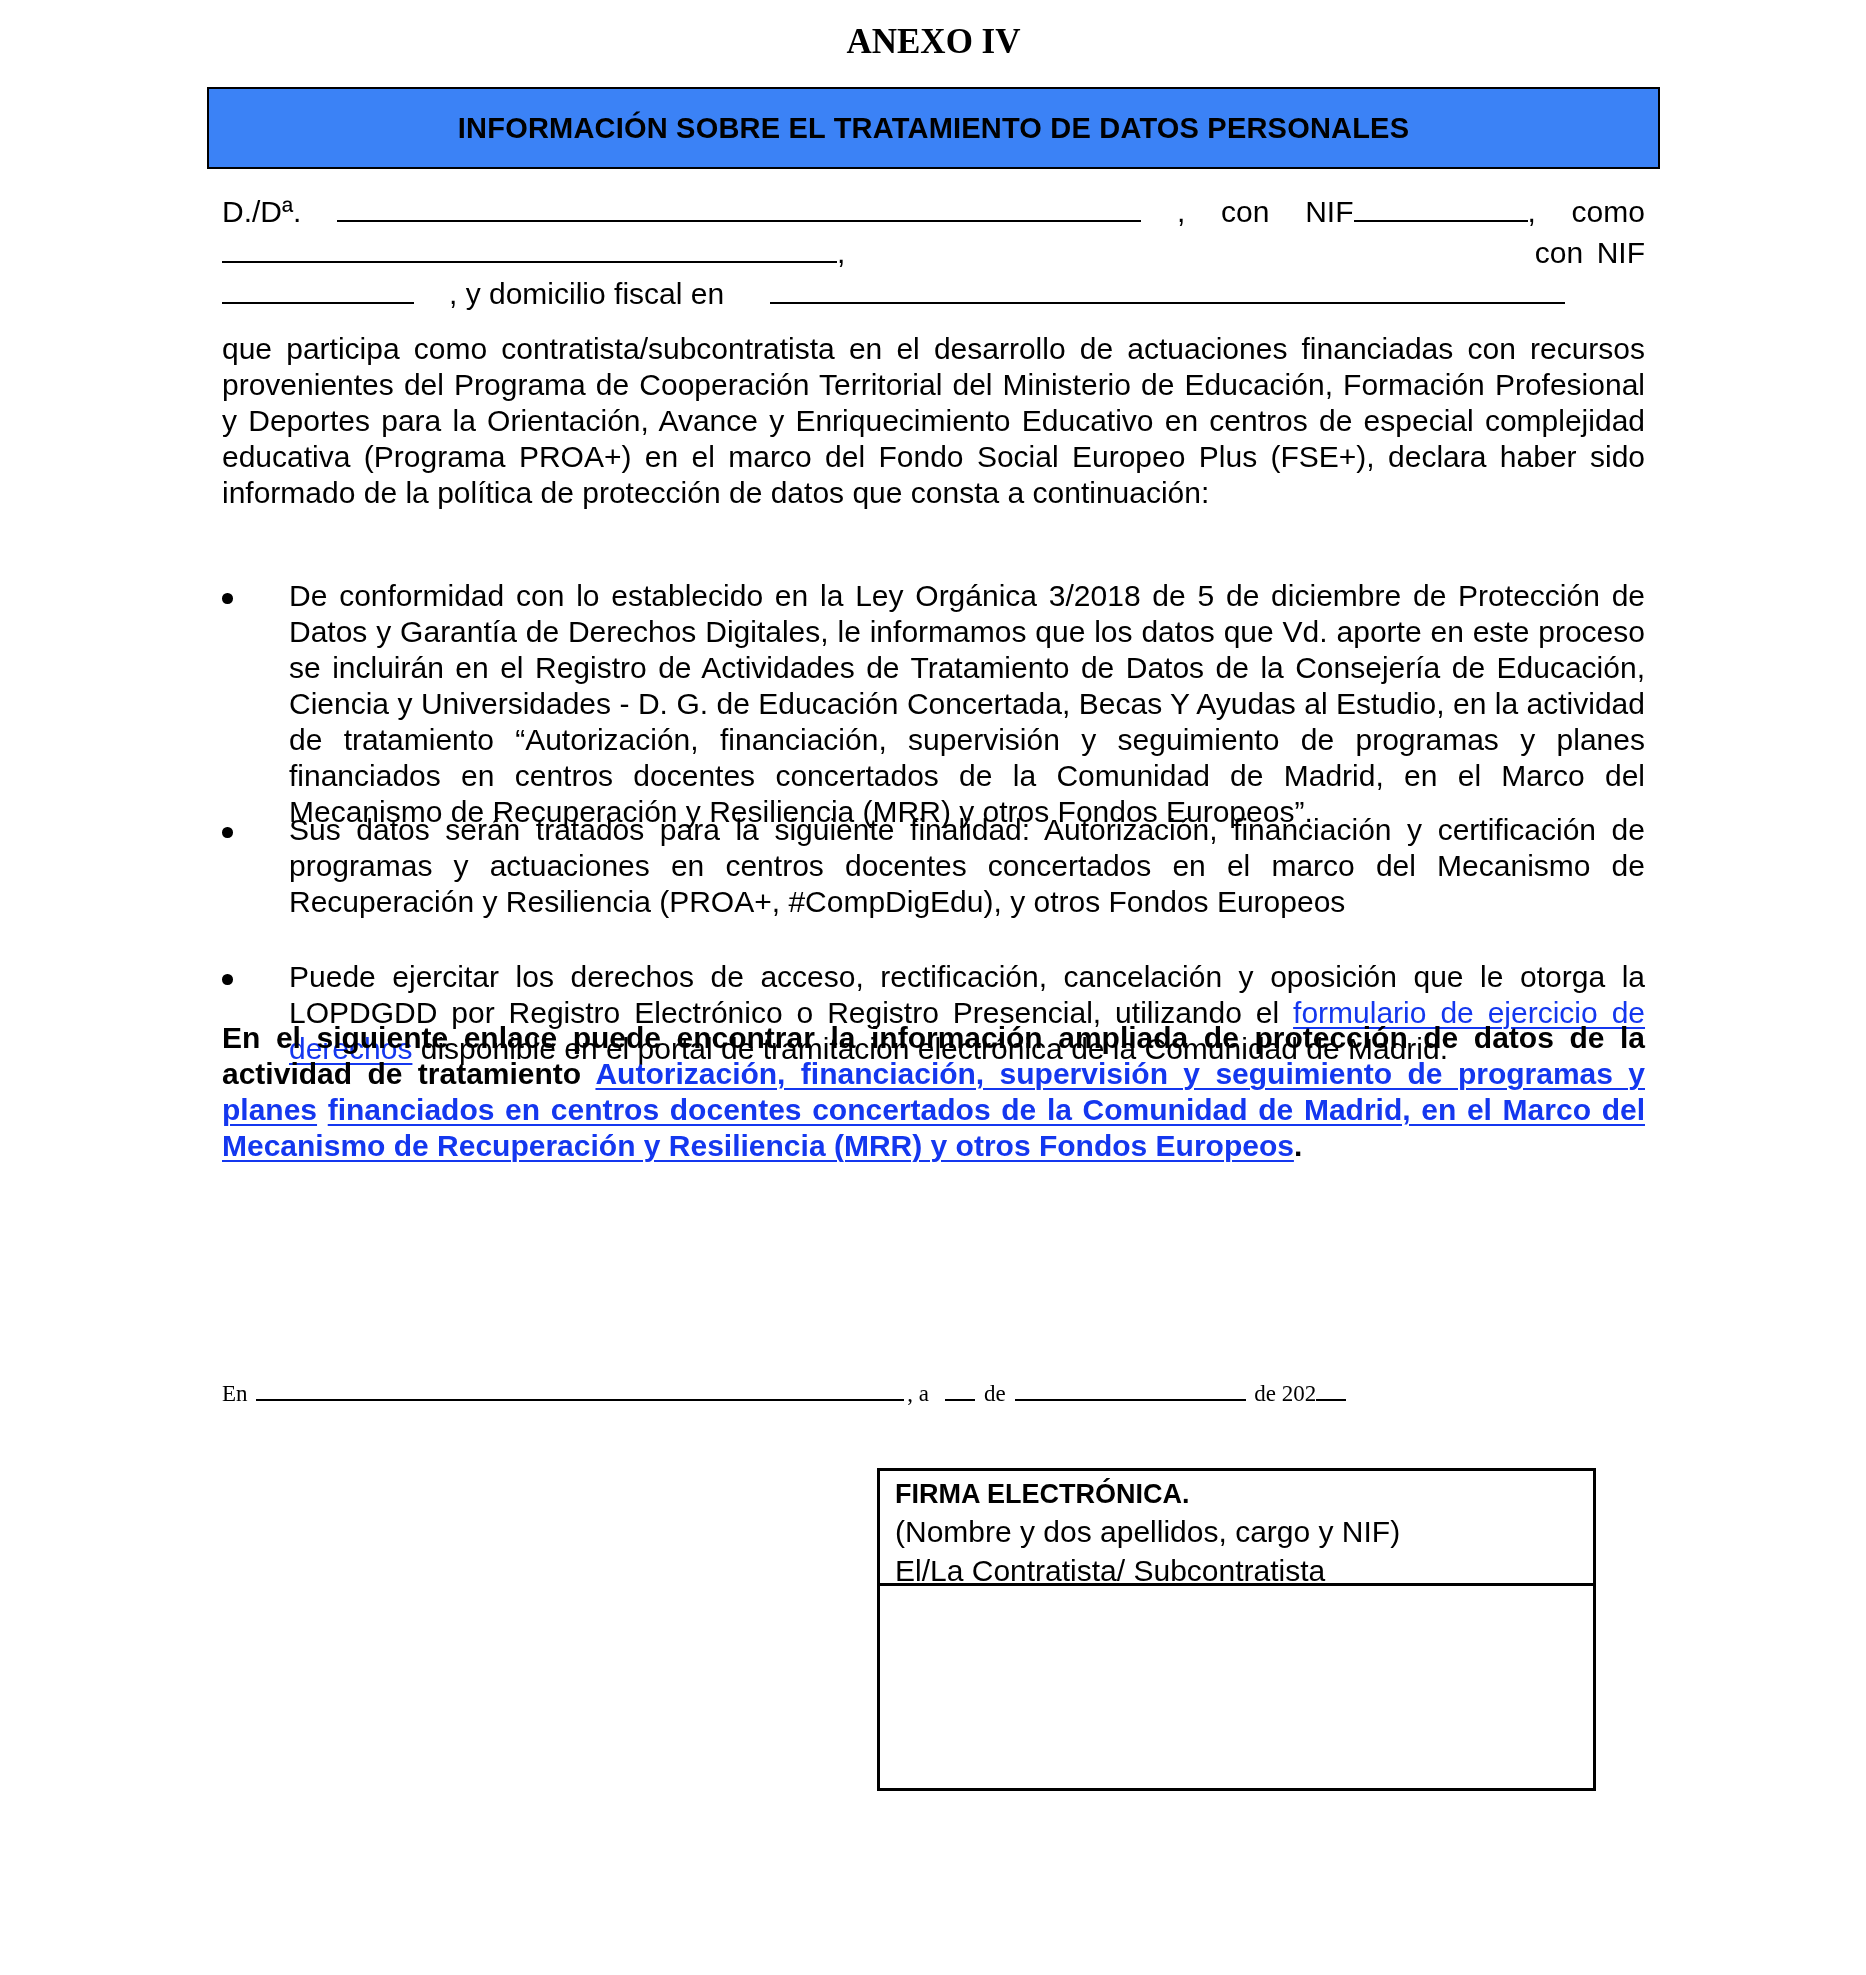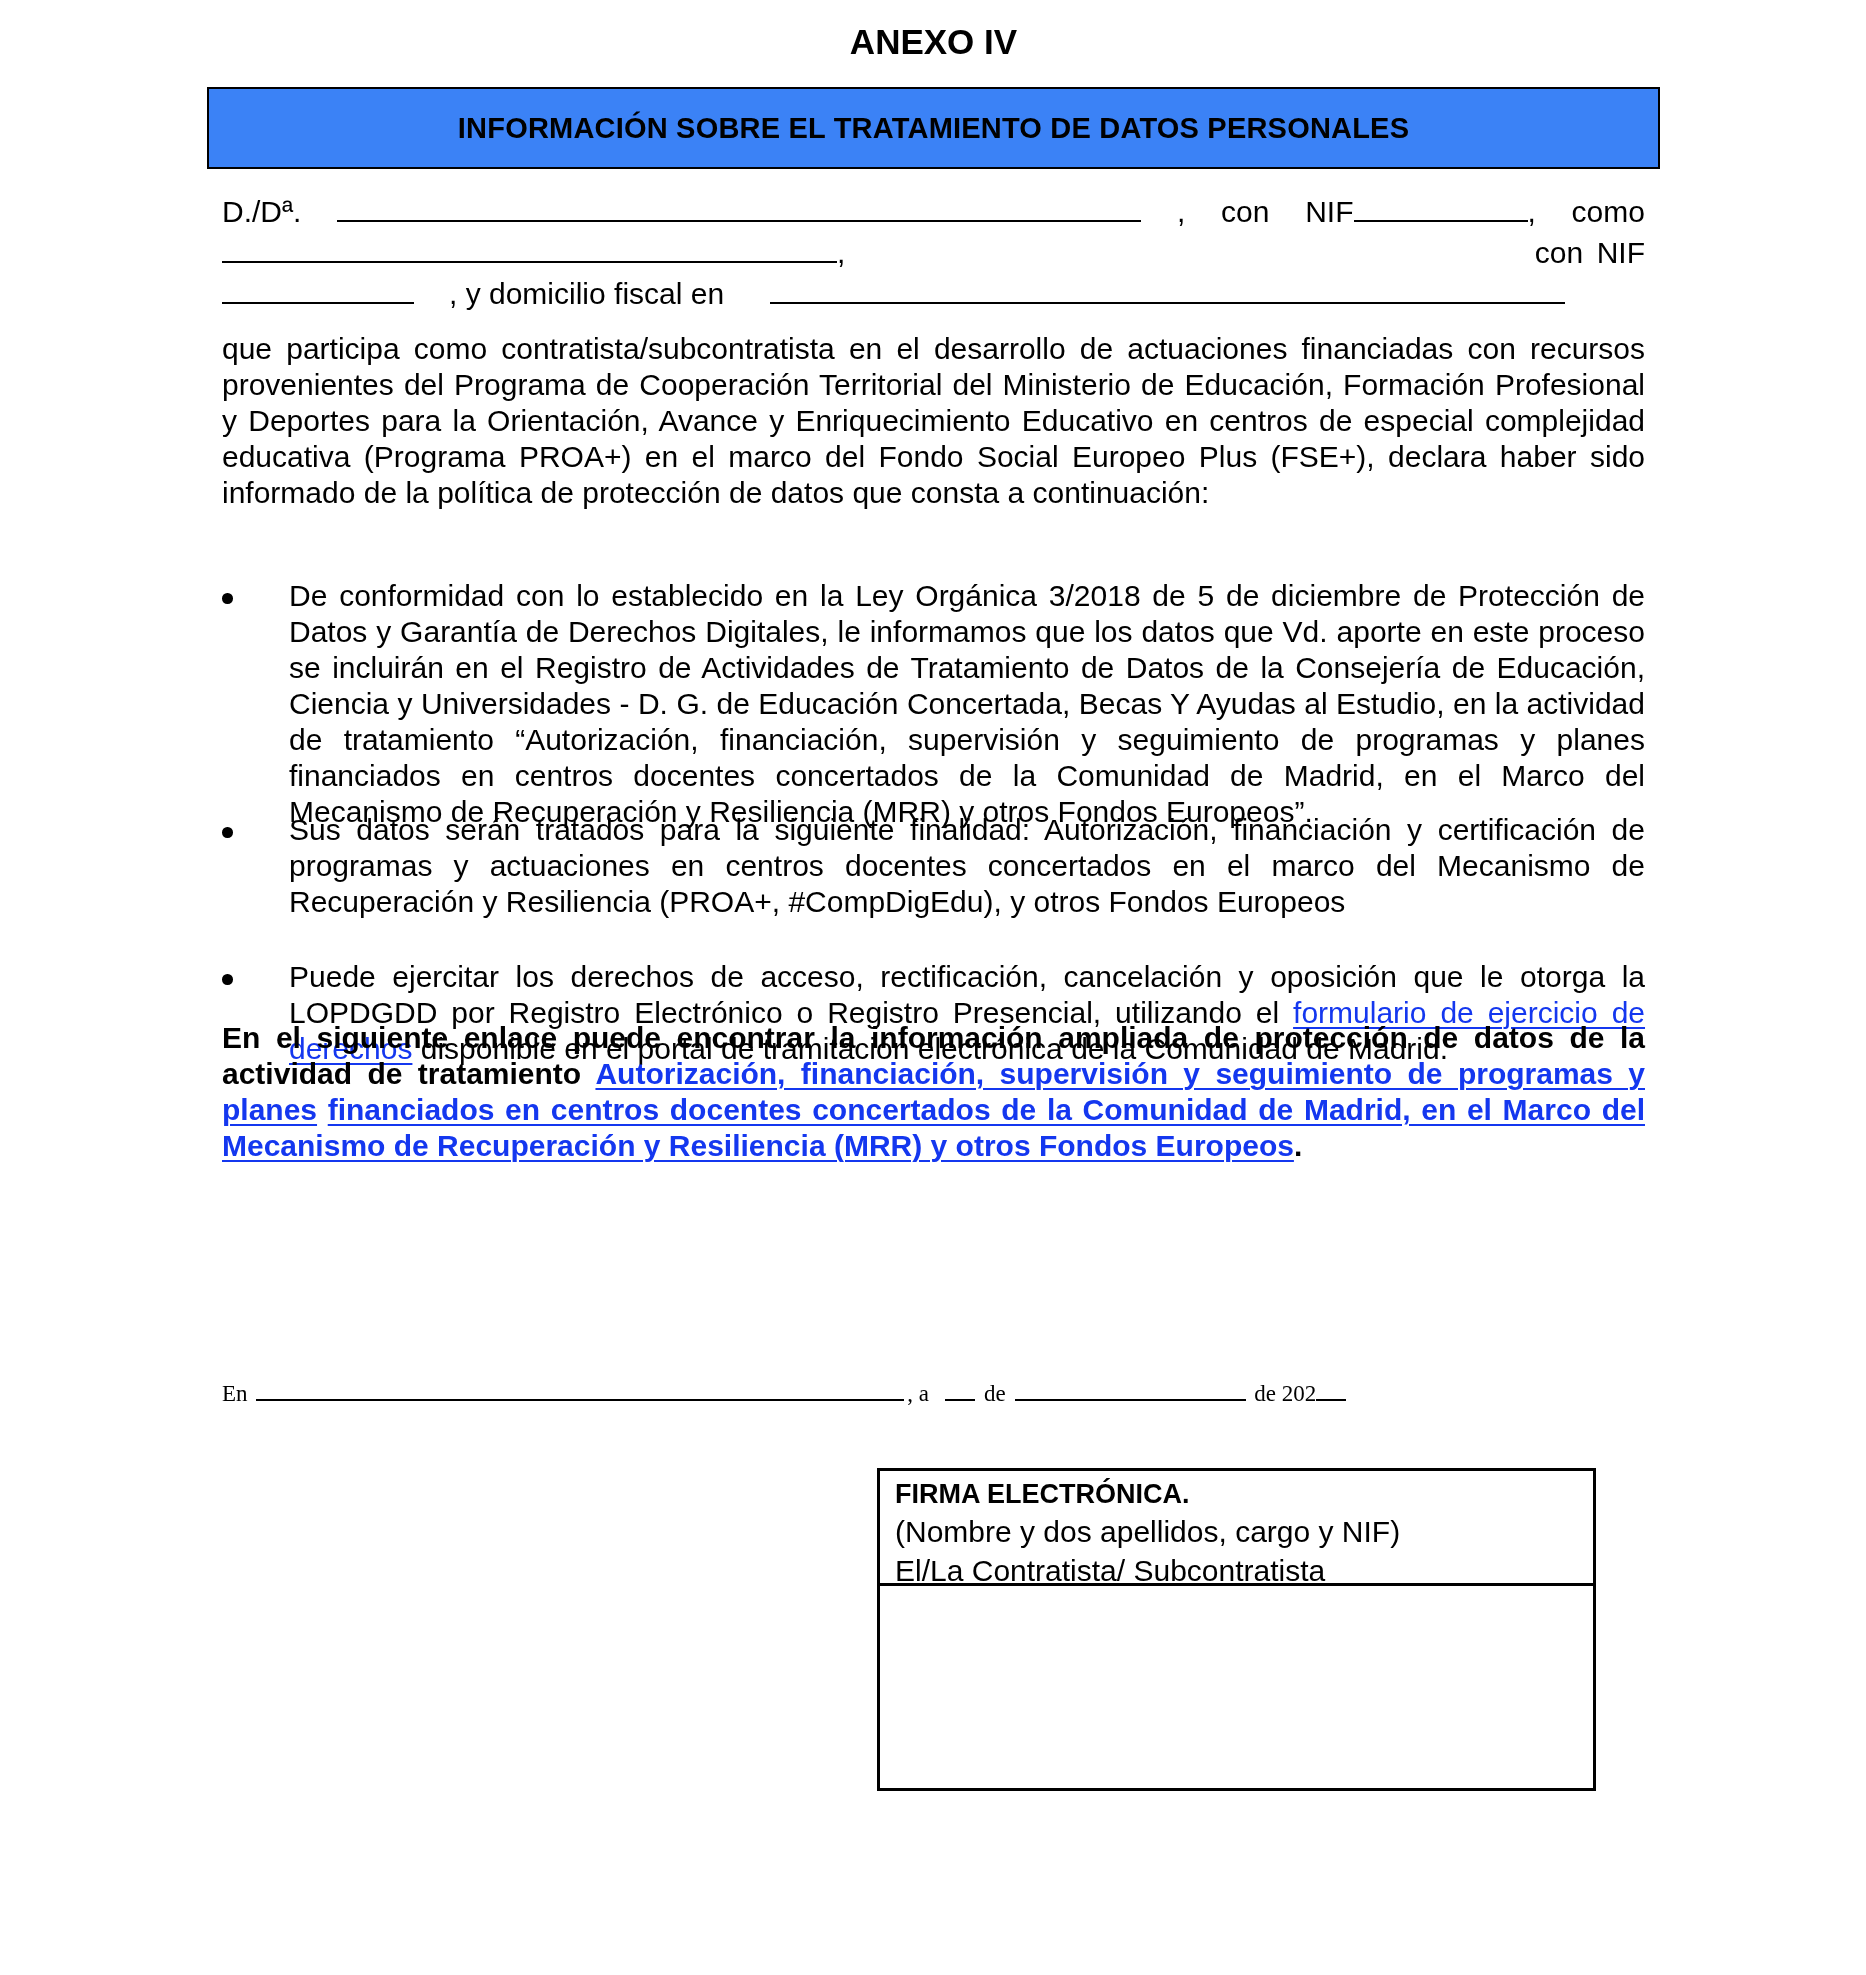--- a/index.html
+++ b/index.html
@@ -23,20 +23,21 @@
     }
     .annex-title {
       position: absolute;
       left: 0;
       width: 1867px;
       top: 21px;
       text-align: center;
       font-weight: bold;
       font-size: 35px;
       line-height: 42px;
+      font-family: Liberation Serif, serif;
     }
     .header-box {
       position: absolute;
       left: 207px;
       top: 87px;
       width: 1449px;
       height: 78px;
       border: 2.3px solid #000;
       background: #3b82f6;
       display: flex;

